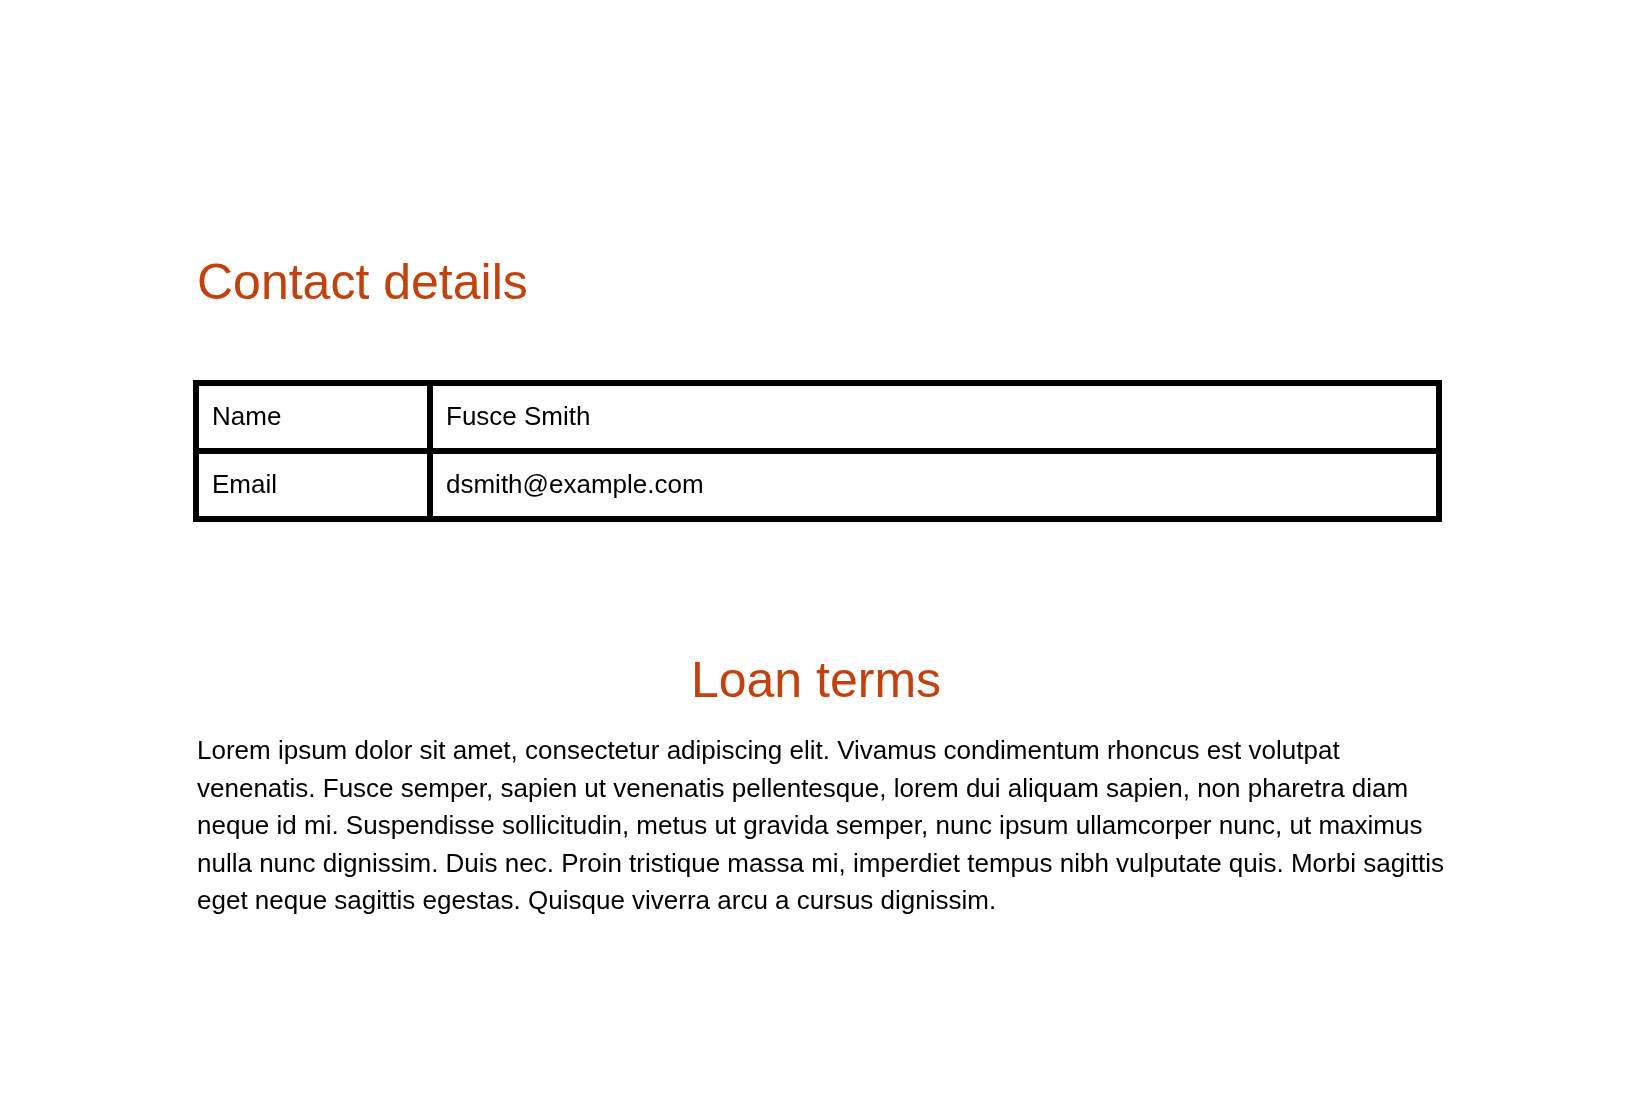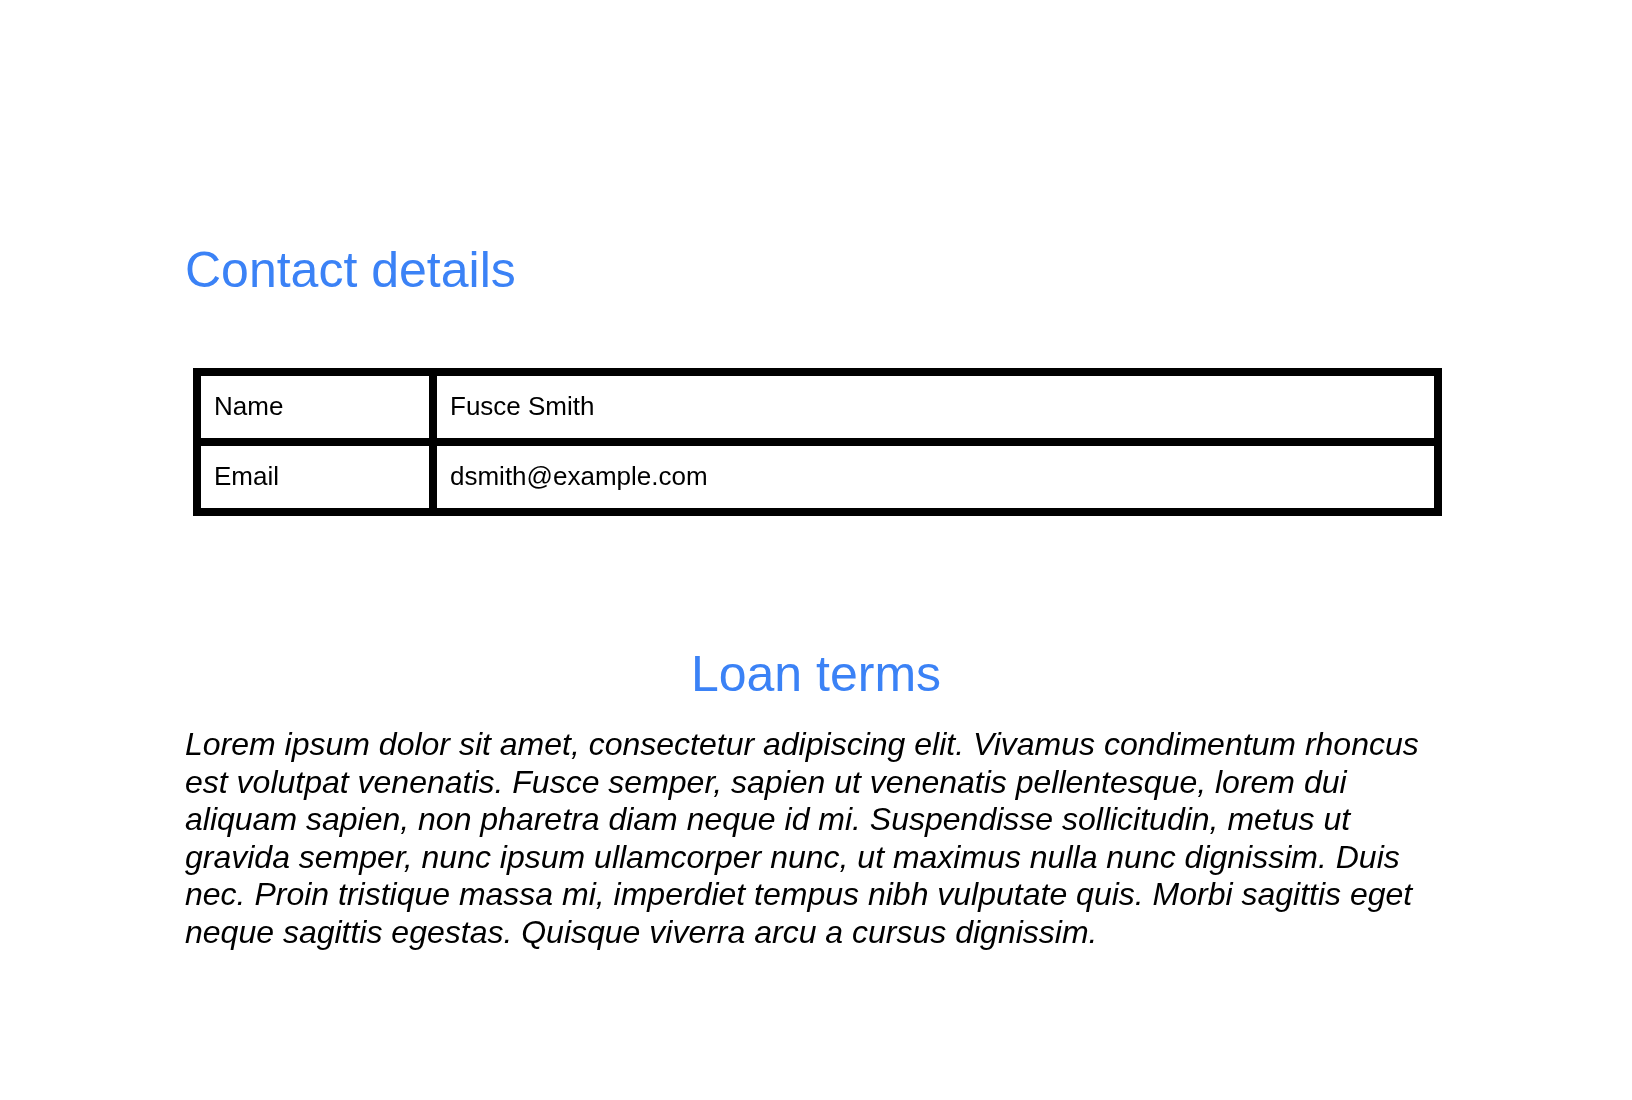--- a/index.html
+++ b/index.html
@@ -18,57 +18,56 @@
     height: 1100px;
     padding: 242px 185px 0 185px;
   }
   .content {
     width: 1262px;
   }
   h1.doc-heading {
     font-size: 50px;
     font-weight: 400;
     line-height: 1.15;
-    margin: 0;
-    color: #3b82f6;
+    margin: 12px;
+    color: #c2410c;
     letter-spacing: 0;
   }
   h1.first-heading {
     margin-bottom: 68px;
   }
   h1.second-heading {
     margin-top: 130px;
     margin-bottom: 23px;
     text-align: center;
   }
   table.contact-table {
     border-collapse: collapse;
     table-layout: fixed;
     width: 1249px;
     margin-left: 8px;
   }
   table.contact-table td {
-    border: 8px solid #000000;
+    border: 6px solid #000000;
     height: 62px;
     vertical-align: middle;
     font-size: 26px;
     line-height: 1.2;
     padding: 0 10px 0 13px;
     background: #ffffff;
   }
   td.cell-label {
     width: 205px;
   }
   p.body-paragraph {
-    margin: 0;
+    margin: 12px;
     width: 1262px;
-    font-size: 32px;
+    font-size: 26px;
     line-height: 37.5px;
     color: #000000;
-    font-style: italic;
   }
 </style>
 </head>
 <body>
 
 <div class="page">
   <div class="content">
 
     <h1 class="doc-heading first-heading">Contact details</h1>
 

